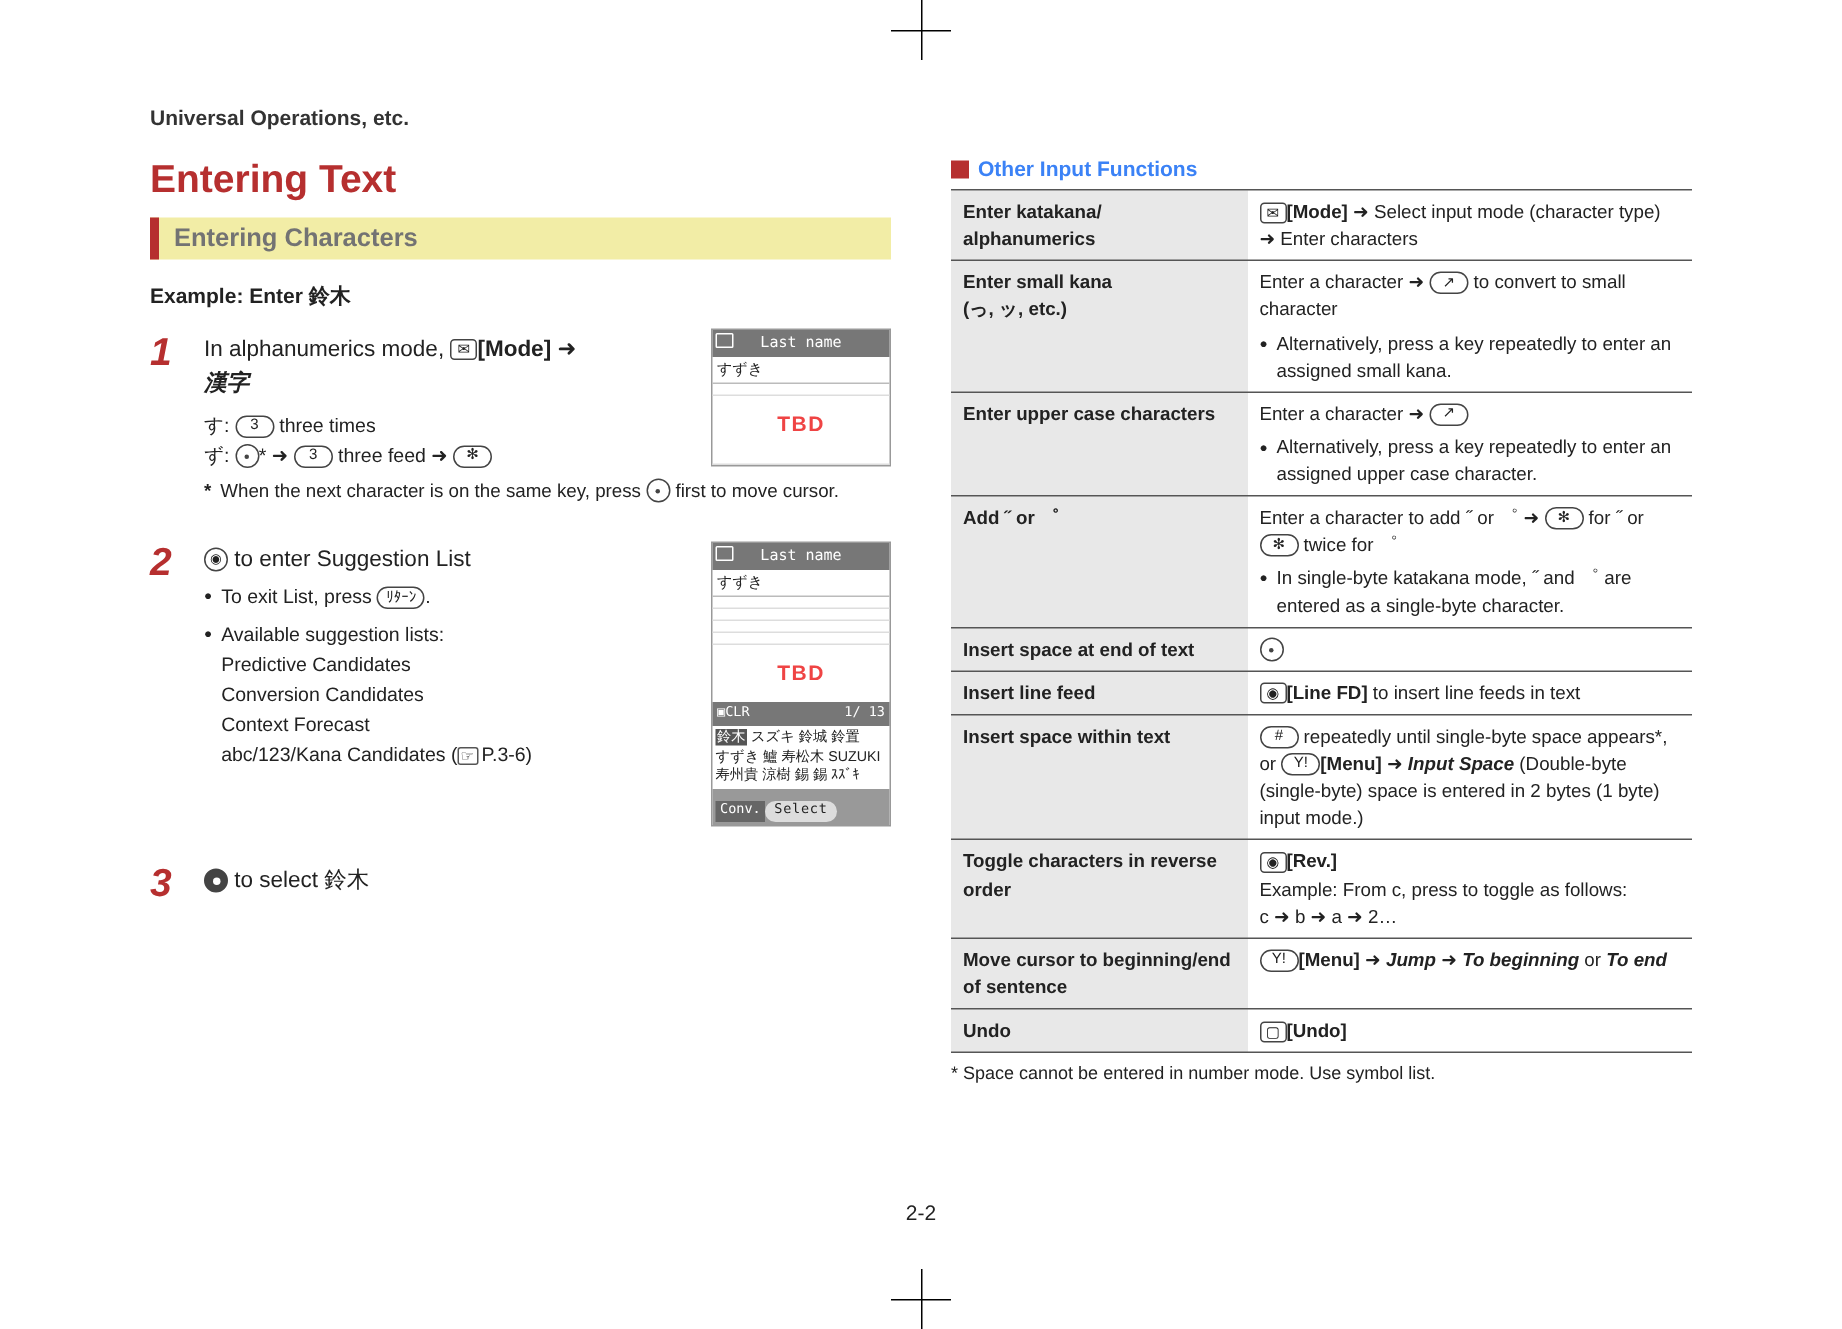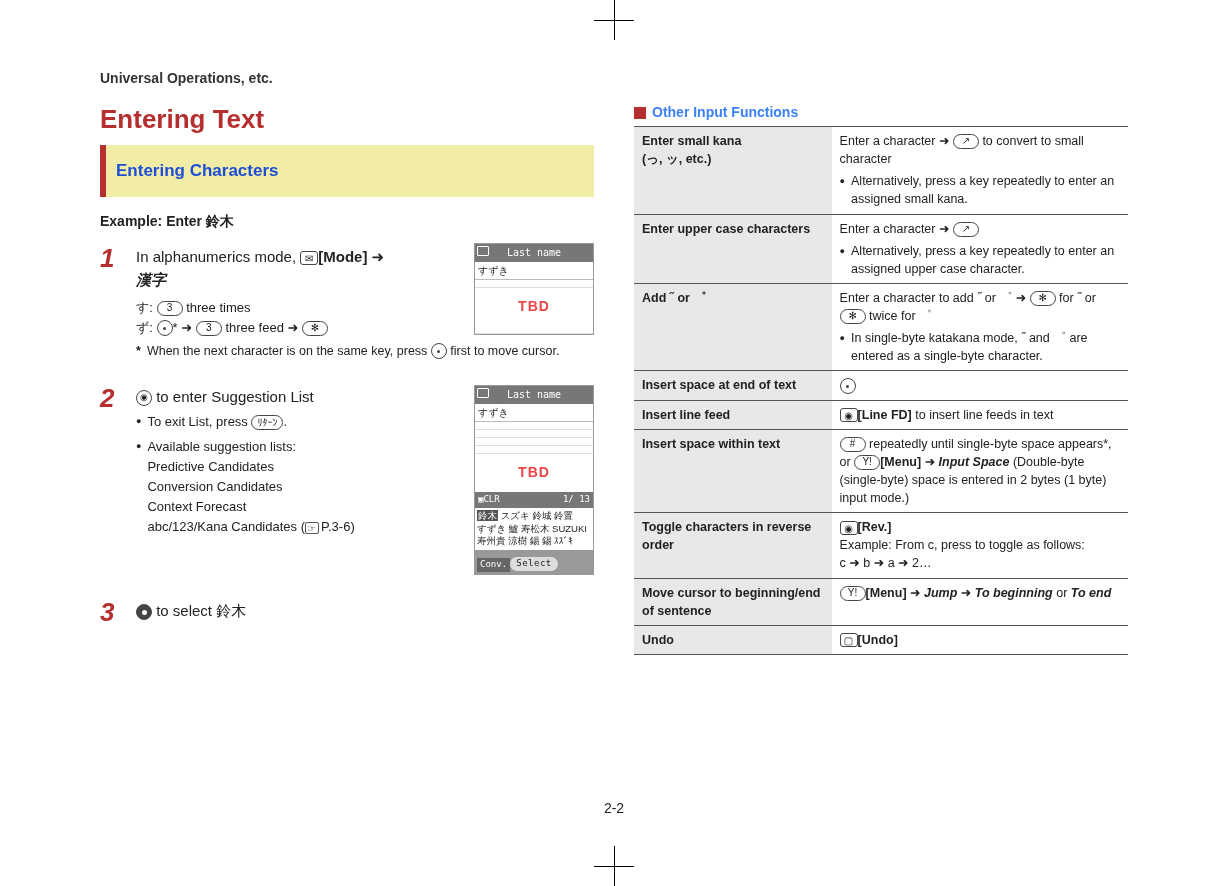--- a/index.html
+++ b/index.html
@@ -25,24 +25,24 @@
     display: flex;
     flex-direction: column;
   }
   .header-row { font-weight: 600; font-size: 14px; margin-bottom: 18px; color:#333; }
   .columns { display: flex; gap: 40px; flex: 1; }
   .col { flex: 1; min-width: 0; }
   h1 { color: #b62f2f; font-size: 26px; font-weight: 700; margin-bottom: 10px; }
   .band {
     background: #f2eda6;
     border-left: 6px solid #b62f2f;
-    padding: 16px 10px;
+    padding: 4px 10px;
     font-size: 17px;
     font-weight: 700;
-    color: #1d4ed8;
+    color: #737373;
     margin-bottom: 16px;
   }
   .example-line { font-weight: 600; font-size: 14px; margin-bottom: 14px; }
   .step {
     display: flex;
     gap: 12px;
     margin-bottom: 24px;
   }
   .step-num {
     color: #b62f2f;
@@ -296,20 +296,27 @@
       </div>
     </div>
 
     <div class="col">
       <div class="sub-h">
         <span class="sq"></span><span>Other Input Functions</span>
       </div>
 
       <table class="func">
         <tbody>
+            <tr>
+          <td style="white-space:pre-line">Enter katakana/
+alphanumerics</td>
+          <td>
+            <span class="kb-square">✉</span><span class="bold">[Mode]</span><span> ➜ Select input mode (character type) ➜ Enter characters</span>
+          </td>
+        </tr>
         <tr>
           <td style="white-space:pre-line">Enter small kana
 (っ, ッ, etc.)</td>
           <td>
             <span>Enter a character ➜ </span><span class="kb">↗</span><span> to convert to small character</span>
             <div class="bullet">
                   <div>Alternatively, press a key repeatedly to enter an assigned small kana.</div>
                 </div>
           </td>
         </tr>
@@ -365,17 +372,18 @@
         </tr>
         <tr>
           <td>Undo</td>
           <td>
             <span class="kb-square">▢</span><span class="bold">[Undo]</span>
           </td>
         </tr>
       </tbody>
         </table>
 
+      <div class="footnote">Space cannot be entered in number mode. Use symbol list.</div>
     </div>
   </div>
 
   <div class="pagenum">2-2</div>
 </div>
 
 </body></html>

